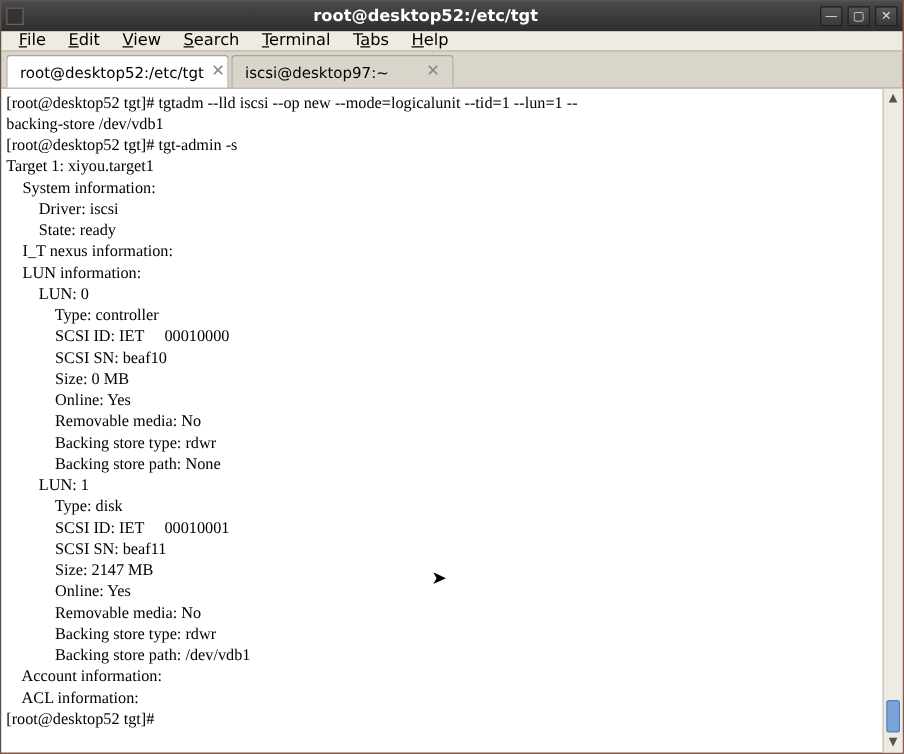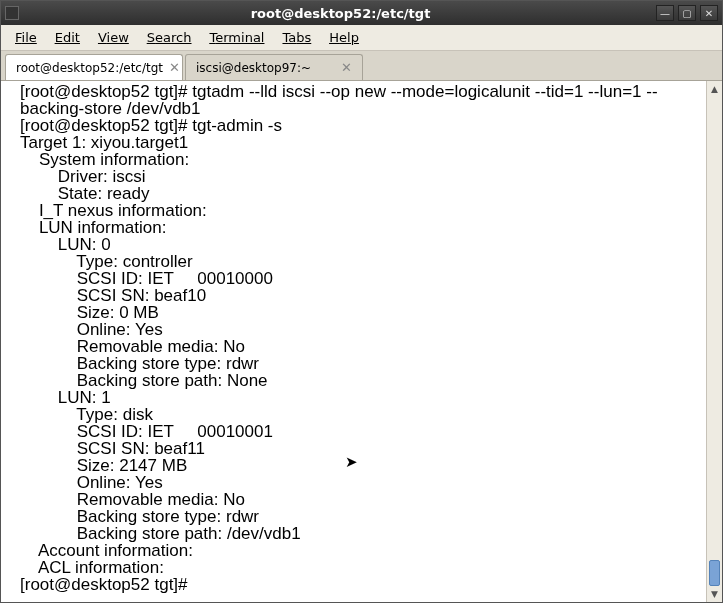--- a/index.html
+++ b/index.html
@@ -3,30 +3,30 @@
 <meta charset="utf-8">
 <style>
 * { margin: 0; padding: 0; box-sizing: border-box; }
 body { font-family: "DejaVu Sans", sans-serif; background: #888; width: 723px; height: 603px; overflow: hidden; }
 .window { width: 723px; height: 603px; background: #c2410c; border: 1px solid #555; display: flex; flex-direction: column; }
 .titlebar { background: linear-gradient(#4a4a4a, #2e2e2e); height: 24px; display: flex; align-items: center; padding: 0 4px; color: #fff; }
 .titlebar-icon { width: 14px; height: 14px; background: #333; border: 1px solid #666; margin-right: 6px; }
 .titlebar-title { flex: 1; text-align: center; font-weight: bold; font-size: 13px; }
 .titlebar-buttons { display: flex; gap: 4px; }
 .tbtn { width: 18px; height: 16px; background: linear-gradient(#555, #3a3a3a); border: 1px solid #222; color: #ddd; font-size: 10px; display: flex; align-items: center; justify-content: center; cursor: pointer; }
-.menubar { background: #eeebe2; height: 26px; display: flex; align-items: center; padding: 0 6px; gap: 2px; border-bottom: 1px solid #c7c2b8; text-decoration: underline; }
+.menubar { background: #eeebe2; height: 16px; display: flex; align-items: center; padding: 0 6px; gap: 2px; border-bottom: 1px solid #c7c2b8; }
 .menu-item { padding: 2px 8px; font-size: 13px; cursor: pointer; }
 .menu-item .ul { text-decoration: underline; }
 .tabbar { background: #d9d5ca; height: 30px; display: flex; align-items: flex-end; padding: 0 4px; border-bottom: 1px solid #a7a398; }
 .tab { display: flex; align-items: center; padding: 5px 10px; font-size: 12px; border: 1px solid #a7a398; border-bottom: none; border-radius: 3px 3px 0 0; margin-right: 2px; cursor: pointer; width: 178px; justify-content: space-between; }
 .tab.active { background: #fff; }
 .tab.inactive { background: #d9d5ca; }
 .tab-close { color: #888; font-size: 13px; margin-left: 6px; cursor: pointer; }
 .terminal-wrap { flex: 1; background: #fff; display: flex; position: relative; }
-.terminal { flex: 1; padding: 2px 19px; font-family: Liberation Sans, sans-serif; font-size: 17px; line-height: 17px; white-space: pre; overflow: hidden; color: #000; }
+.terminal { flex: 1; padding: 2px 4px; font-family: Liberation Serif, serif; font-size: 13px; line-height: 17px; white-space: pre; overflow: hidden; color: #000; }
 .scrollbar { width: 16px; background: #eeebe2; border-left: 1px solid #c7c2b8; position: relative; }
 .scroll-thumb { position: absolute; bottom: 16px; left: 2px; right: 2px; height: 26px; background: #7aa3d6; border: 1px solid #5583b9; border-radius: 2px; }
 .scroll-btn { position: absolute; left: 0; right: 0; height: 16px; display: flex; align-items: center; justify-content: center; font-size: 9px; color: #555; }
 .scroll-up { top: 0; }
 .scroll-down { bottom: 0; }
 .cursor-pointer { position: absolute; left: 345px; top: 453px; font-size: 15px; color: #000; pointer-events: none; }
 </style>
 </head>
 <body>
 

